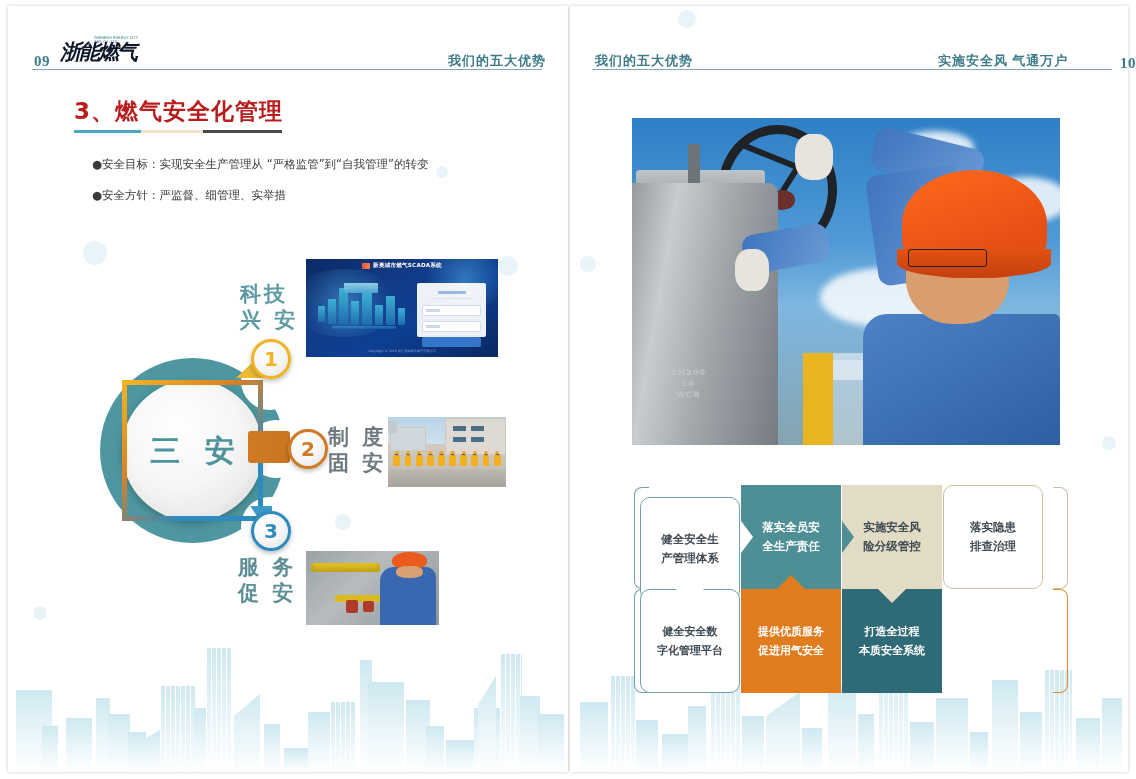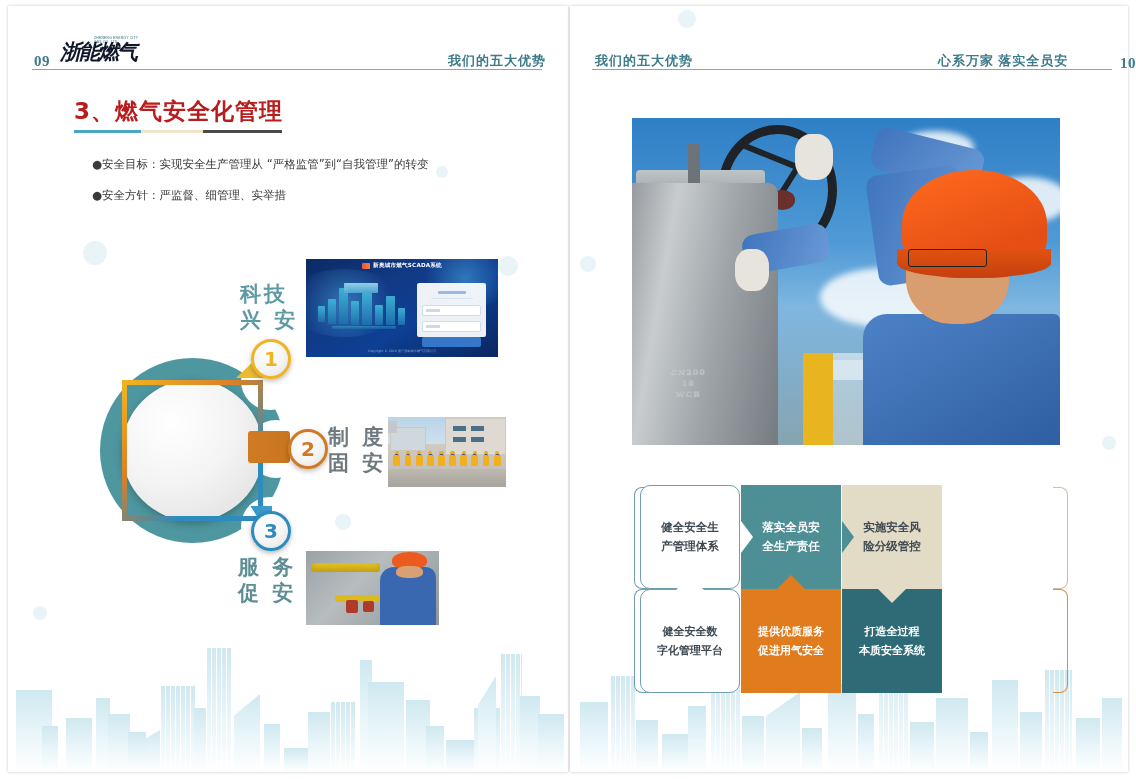--- a/index.html
+++ b/index.html
@@ -308,20 +308,23 @@
       <div class="face"></div>
     </div>
 
     <div class="diagram">
       <div class="ring"></div>
       <div class="ring-notch" style="right:-14px;top:-6px;width:58px;height:58px;"></div>
       <div class="ring-notch" style="right:-20px;top:62px;width:58px;height:58px;"></div>
       <div class="ring-notch" style="right:-14px;bottom:-12px;width:58px;height:58px;"></div>
       <div class="inner-shadow"></div>
       <div class="inner-ring"></div>
+      <div class="inner-face">
+        <span>三 安</span>
+      </div>
     </div>
 
     <div class="connector" style="left:228px;top:338px;width:36px;height:34px;background:linear-gradient(135deg,#f0b323,#e8c03f);
                 clip-path:polygon(0 100%,100% 0,100% 100%,40% 100%);"></div>
     <div class="connector" style="left:240px;top:425px;width:42px;height:32px;background:linear-gradient(90deg,#d07a26,#c9761f);
                 border-radius:3px;"></div>
     <div class="connector" style="left:228px;top:500px;width:36px;height:34px;background:linear-gradient(45deg,#2e8bbd,#3f9fd0);
                 clip-path:polygon(0 0,100% 0,100% 100%,40% 0);"></div>
 
     <div class="node" style="left:243px;top:333px;border:3px solid #f0b323;">
@@ -366,21 +369,21 @@
       <div class="bld" style="left:400px;width:18px;height:40px;"></div>
       <div class="bld" style="left:422px;width:26px;height:92px;"></div>
       <div class="bld" style="left:450px;width:22px;height:60px;"></div>
       <div class="bld stripes" style="left:474px;width:28px;height:102px;"></div>
       <div class="bld" style="left:506px;width:24px;height:54px;"></div>
       <div class="bld" style="left:532px;width:20px;height:74px;"></div>
     </div>
 
     <div class="hdr-rule" style="left:22px;top:63px;width:520px;"></div>
     <div class="hdr-txt" style="left:25px;top:48px;">我们的五大优势</div>
-    <div class="hdr-txt" style="left:368px;top:48px;">心系万家  落实全员安</div>
+    <div class="hdr-txt" style="left:368px;top:48px;">实施安全风  气通万户</div>
     <div class="pgnum" style="left:518px;top:50px;margin-left:32px;">10</div>
   </div>
 
   <div class="bigphoto">
     <div class="cloud" style="left:5%;top:56%;width:26%;height:16%;"></div>
     <div class="cloud" style="left:44%;top:46%;width:30%;height:18%;"></div>
     <div class="cloud" style="left:62%;top:4%;width:18%;height:10%;"></div>
     <div class="cloud" style="left:82%;top:18%;width:20%;height:14%;"></div>
     <div class="bg" style="left:44%;bottom:0;width:56%;height:26%;"></div>
     <div class="bg" style="left:46%;bottom:20%;width:22%;height:8%;background:rgba(255,255,255,.5);"></div>
@@ -415,31 +418,35 @@
 
     <div class="brace" style="left:-6px;top:2px;width:14px;height:100px;border-left:1.5px solid #6f9fb0;
                 border-top:1.5px solid #6f9fb0;border-bottom:1.5px solid #6f9fb0;border-radius:8px 0 0 8px;"></div>
     <div class="brace" style="left:-6px;top:104px;width:14px;height:102px;border-left:1.5px solid #6f9fb0;
                 border-top:1.5px solid #6f9fb0;border-bottom:1.5px solid #6f9fb0;border-radius:8px 0 0 8px;"></div>
     <div class="brace" style="right:-8px;top:2px;width:14px;height:100px;border-right:1.5px solid #cdbfa0;
                 border-top:1.5px solid #cdbfa0;border-bottom:1.5px solid #cdbfa0;border-radius:0 8px 8px 0;"></div>
     <div class="brace" style="right:-8px;top:104px;width:14px;height:102px;border-right:1.5px solid #e08f3a;
                 border-top:1.5px solid #e08f3a;border-bottom:1.5px solid #e08f3a;border-radius:0 8px 8px 0;"></div>
 
-    <div class="fcell" style="left:0px;top:0px;background:#ffffff;color:#3f4a52;border:1.5px solid #6f9fb0;border-radius:10px;font-family:Liberation Serif, serif;">
+    <div class="fcell" style="left:0px;top:12px;background:#ffffff;color:#3f4a52;border:1.5px solid #6f9fb0;border-radius:10px;font-family:Liberation Serif, serif;">
       <span class="lines">健全安全生
 产管理体系</span>
     </div>
     <div class="fcell" style="left:202px;top:0px;background:#e2dcc6;color:#3f4a52;border-radius:0;">
       <span class="lines">实施安全风
 险分级管控</span>
     </div>
     <div class="fcell" style="left:101px;top:0px;background:#4e8f96;color:#ffffff;border-radius:0;">
       <span class="lines">落实全员安
 全生产责任</span>
+    </div>
+    <div class="fcell" style="left:303px;top:0px;background:#ffffff;color:#3f4a52;border:1.5px solid #cdbfa0;border-radius:10px;">
+      <span class="lines">落实隐患
+排查治理</span>
     </div>
 
     <div class="arrowtab" style="left:202px;top:36px;width:0;height:0;border-top:16px solid transparent;
                 border-bottom:16px solid transparent;border-left:12px solid #4e8f96;"></div>
     <div class="arrowtab" style="left:101px;top:36px;width:0;height:0;border-top:16px solid transparent;
                 border-bottom:16px solid transparent;border-left:12px solid #ffffff;"></div>
 
     <div class="fcell" style="left:101px;top:104px;background:#e07c1e;color:#ffffff;border-radius:0;">
       <span class="lines" style="font-size:11px;">提供优质服务
 促进用气安全</span>

